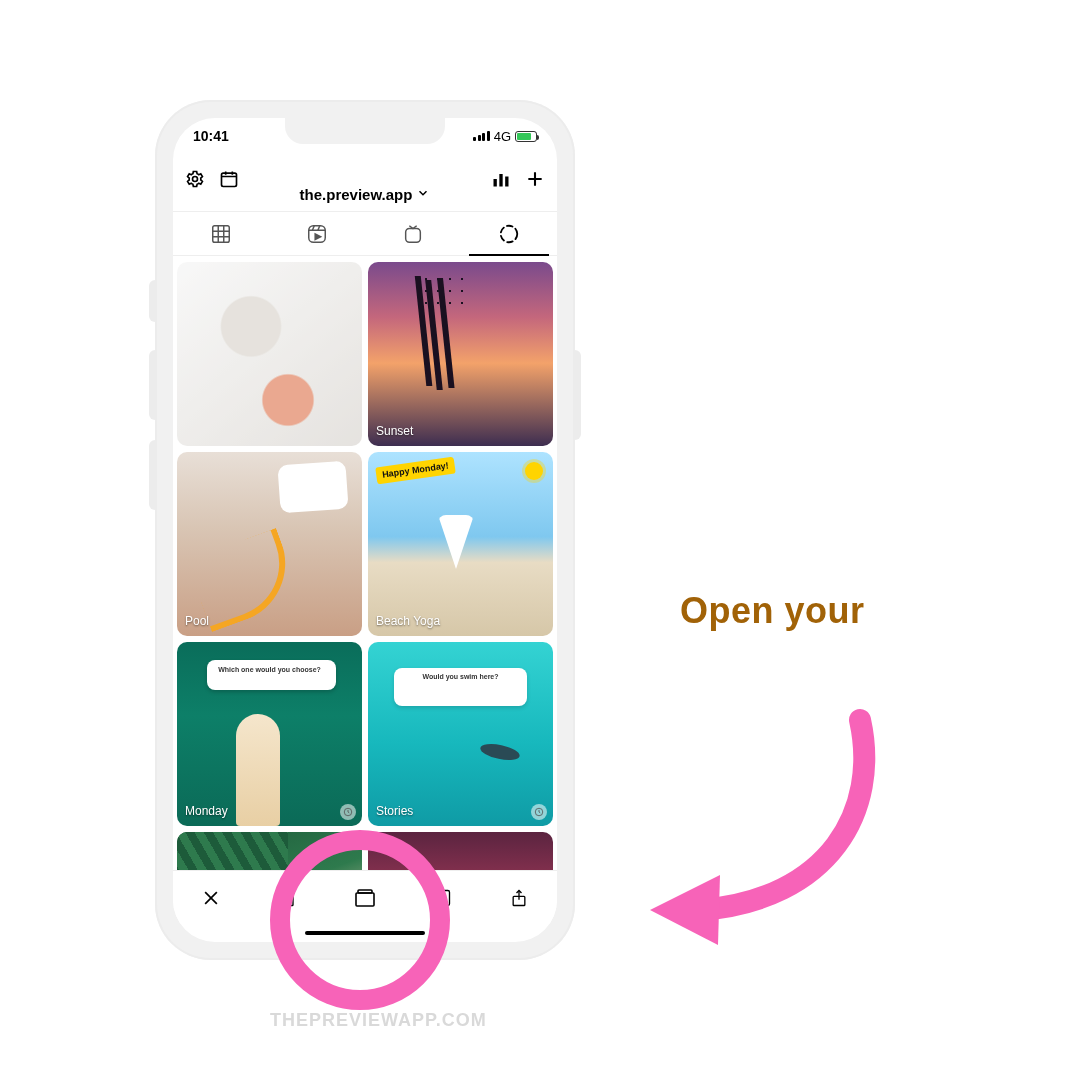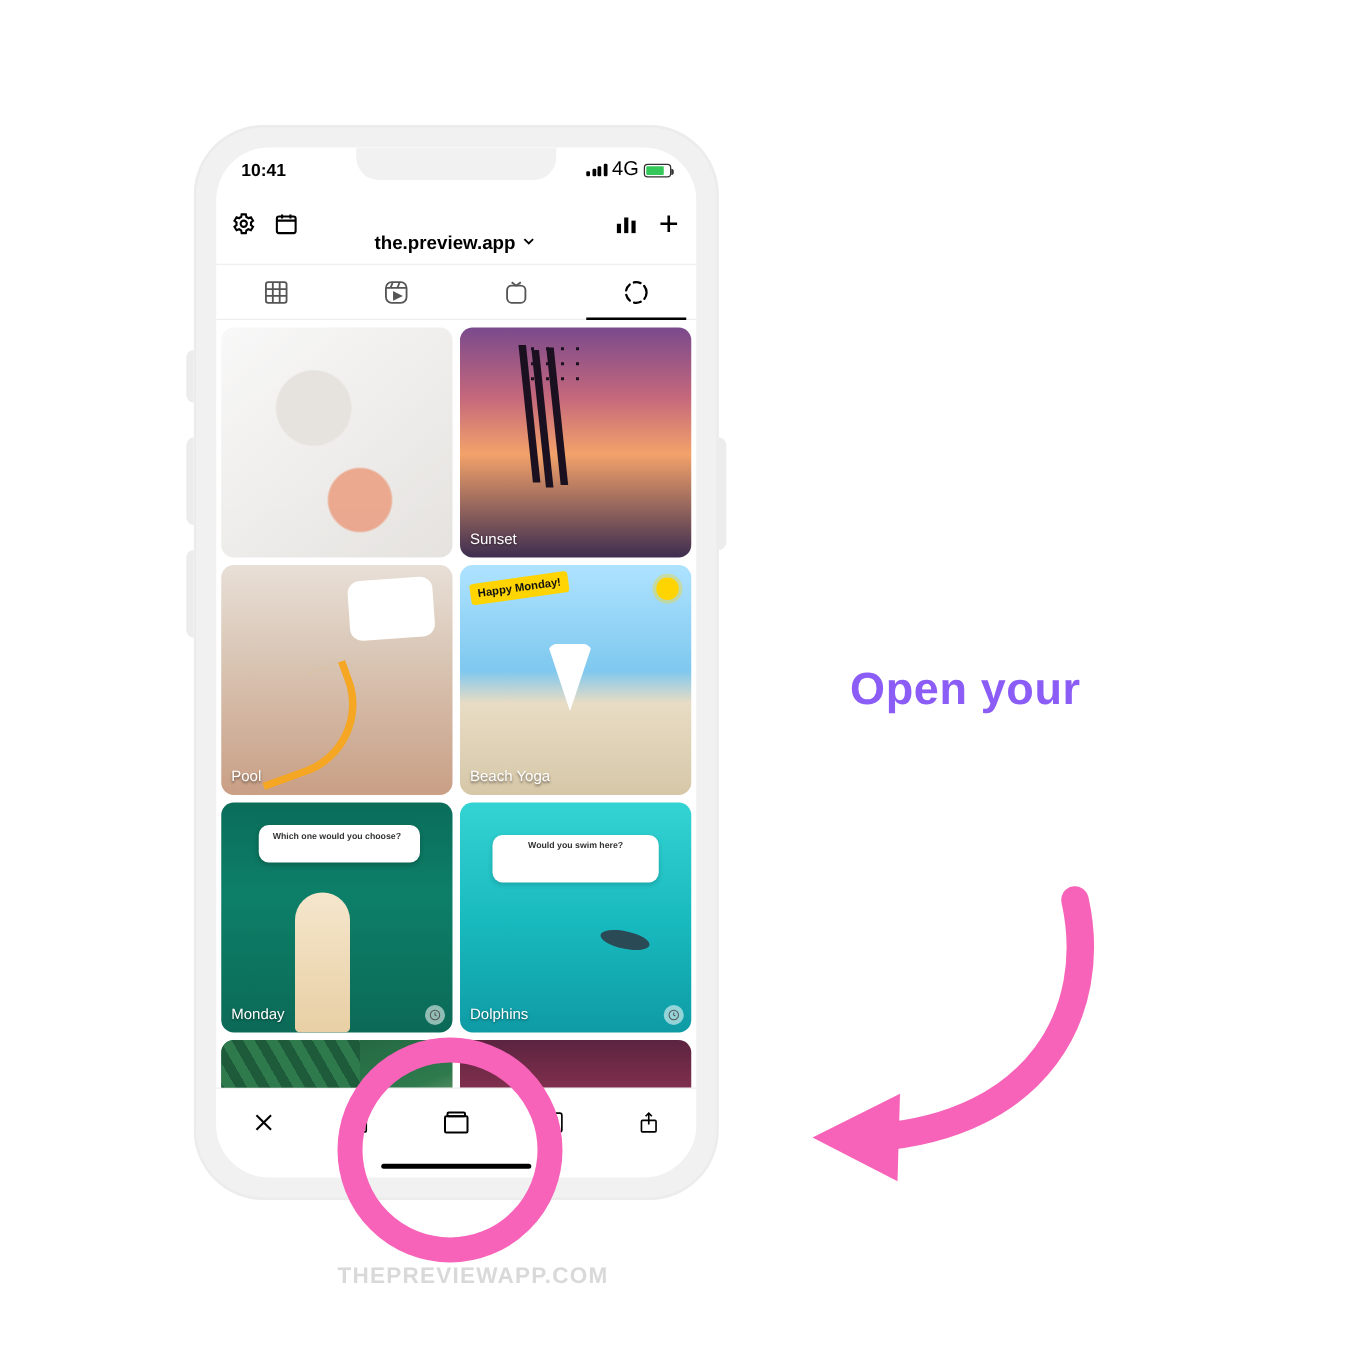--- a/index.html
+++ b/index.html
@@ -11,21 +11,21 @@
   .side-btn { position: absolute; left: -6px; width: 6px; background: #ececec; border-radius: 6px 0 0 6px; }
   .side-btn.b1 { top: 180px; height: 42px; }
   .side-btn.b2 { top: 250px; height: 70px; }
   .side-btn.b3 { top: 340px; height: 70px; }
   .side-btn.r { left: auto; right: -6px; top: 250px; height: 90px; border-radius: 0 6px 6px 0; }
   .notch { position: absolute; top: 0; left: 50%; transform: translateX(-50%); width: 160px; height: 26px; background: #f1f1f1; border-radius: 0 0 18px 18px; }
 
   .screen { position: absolute; left: 18px; right: 18px; top: 18px; bottom: 18px; background: #fff; border-radius: 42px; overflow: hidden; display: flex; flex-direction: column; }
 
   .status-bar { height: 30px; display: flex; align-items: center; justify-content: space-between; padding: 6px 20px 0; font-size: 14px; font-weight: 600; color: #000; }
-  .status-right { display: flex; align-items: center; gap: 4px; font-size: 16px; font-weight: 500; }
+  .status-right { display: flex; align-items: center; gap: 4px; font-size: 13px; font-weight: 500; }
   .signal { display: flex; align-items: flex-end; gap: 1.5px; }
   .signal span { width: 3px; background: #000; border-radius: 1px; }
   .signal span:nth-child(1){height:4px}.signal span:nth-child(2){height:6px}.signal span:nth-child(3){height:8px}.signal span:nth-child(4){height:10px}
   .battery { width: 22px; height: 11px; border: 1px solid #333; border-radius: 3px; position: relative; }
   .battery::after { content:''; position:absolute; right:-3px; top:3px; width:2px; height:5px; background:#333; border-radius:0 2px 2px 0;}
   .battery-fill { position:absolute; left:1px; top:1px; bottom:1px; width: 70%; background: #34c759; border-radius:1px;}
 
   .app-header { display:flex; align-items:center; justify-content:space-between; padding: 6px 12px 8px; border-bottom: 1px solid #eee; }
   .hdr-left, .hdr-right { display:flex; gap: 14px; align-items:center; }
   .hdr-icon { width:20px; height:20px; display:flex; align-items:center; justify-content:center; }
@@ -73,21 +73,21 @@
   .tile-9::after { content:''; position:absolute; inset:40% 0 0 0; background: radial-gradient(circle at 30% 50%,#5a3518 6%,transparent 7%) 0 0/24px 24px;}
   .tile-9::before { content:''; position:absolute; left:36%; top:18%; width:44px; height:38px; background:#2a2a2a; border-radius:50% 50% 40% 40%; box-shadow: 0 -10px 0 6px #553d28;}
 
   .bottom-bar { height: 54px; display:flex; align-items:center; justify-content:space-around; border-top:1px solid #eee; background:#fff;}
   .bb-icon { width:24px; height:24px; display:flex; align-items:center; justify-content:center;}
   .home-indicator { height:18px; display:flex; align-items:center; justify-content:center;}
   .home-indicator span { width:120px; height:4px; background:#000; border-radius:3px;}
 
   
   .pink-circle { position:absolute; left:270px; top:830px; width:180px; height:180px; border:20px solid #f763b8; border-radius:50%; z-index:40;}
-  .caption { position:absolute; left:680px; top:528px; font-family: 'Arial Black', Arial, sans-serif; font-weight:900; font-size:36px; line-height:1.25; color:#8b5cf6; letter-spacing:.5px;}
+  .caption { position:absolute; left:680px; top:588px; font-family: 'Arial Black', Arial, sans-serif; font-weight:900; font-size:36px; line-height:1.25; color:#a16207; letter-spacing:.5px;}
   .arrow { position:absolute; left:630px; top:700px; width:260px; height:260px; z-index:30;}
   .watermark { position:absolute; left:270px; top:1010px; font-size:18px; font-weight:800; letter-spacing:1px; color:#d9d9d9;}
 
   svg { display:block; }
 </style>
 </head>
 <body>
 
 <div class="canvas">
 
@@ -206,21 +206,21 @@
           <span class="tile-label">Monday</span>
           <span class="clock-badge">
               <svg viewBox="0 0 24 24" fill="none" stroke="#555" stroke-width="2">
                 <circle cx="12" cy="12" r="9"></circle>
                 <polyline points="12 7 12 12 15 14"></polyline>
               </svg>
             </span>
         </div>
         <div class="tile tile-6">
           <span class="poll2-text">Would you swim here?</span>
-          <span class="tile-label">Dolphins</span>
+          <span class="tile-label">Stories</span>
           <span class="clock-badge">
               <svg viewBox="0 0 24 24" fill="none" stroke="#555" stroke-width="2">
                 <circle cx="12" cy="12" r="9"></circle>
                 <polyline points="12 7 12 12 15 14"></polyline>
               </svg>
             </span>
         </div>
         <div class="tile tile-7 row3"></div>
         <div class="tile tile-8 row3"></div>
         <div class="tile tile-9 row3"></div>

